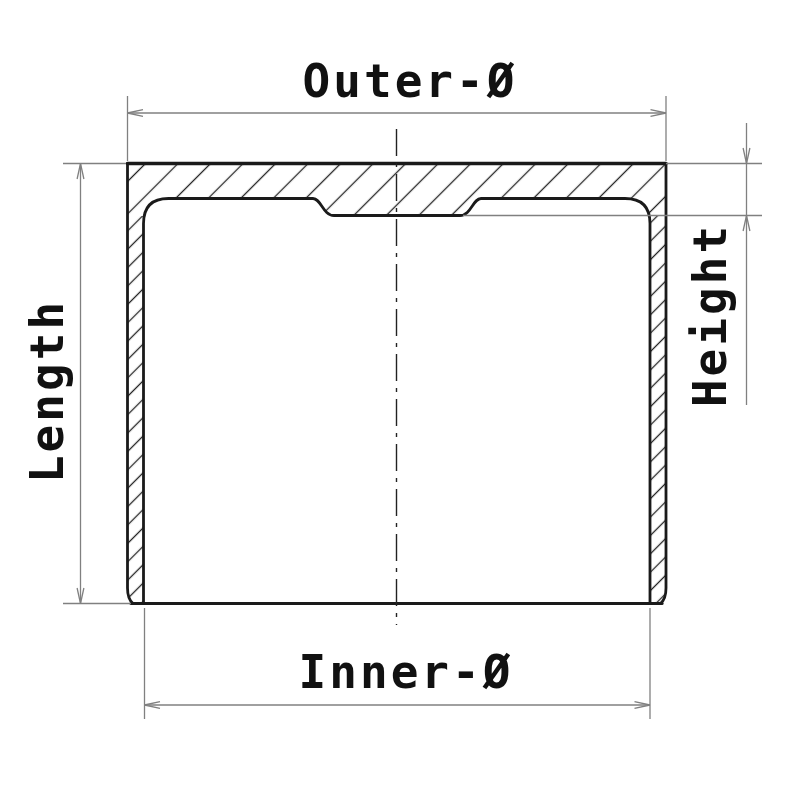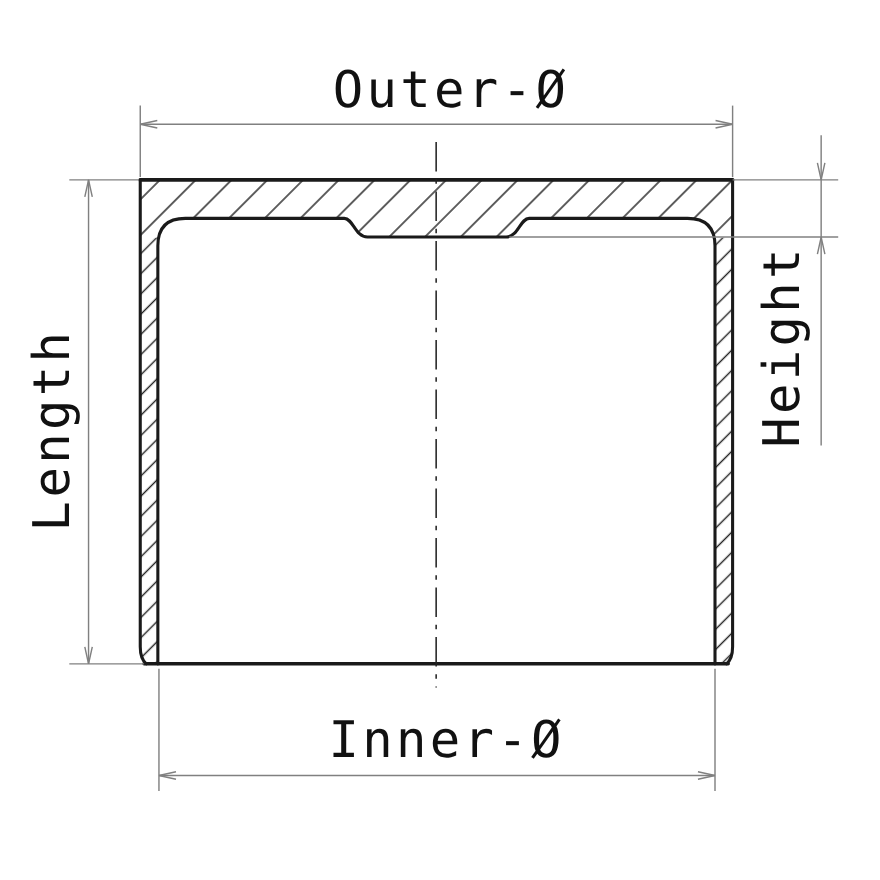--- a/index.html
+++ b/index.html
@@ -9,20 +9,21 @@
     width: 800px;
     height: 800px;
     overflow: hidden;
     font-family: "DejaVu Sans Mono", "Liberation Mono", monospace;
   }
   .stage {
     position: relative;
     width: 704px;
     height: 800px;
     background: #ffffff;
+    font-weight: bold;
   }
   svg { display: block; }
   text {
     font-family: "DejaVu Sans Mono", "Liberation Mono", monospace;
     font-size: 46px;
     letter-spacing: 3px;
     fill: #111111;
   }
 </style>
 </head>

